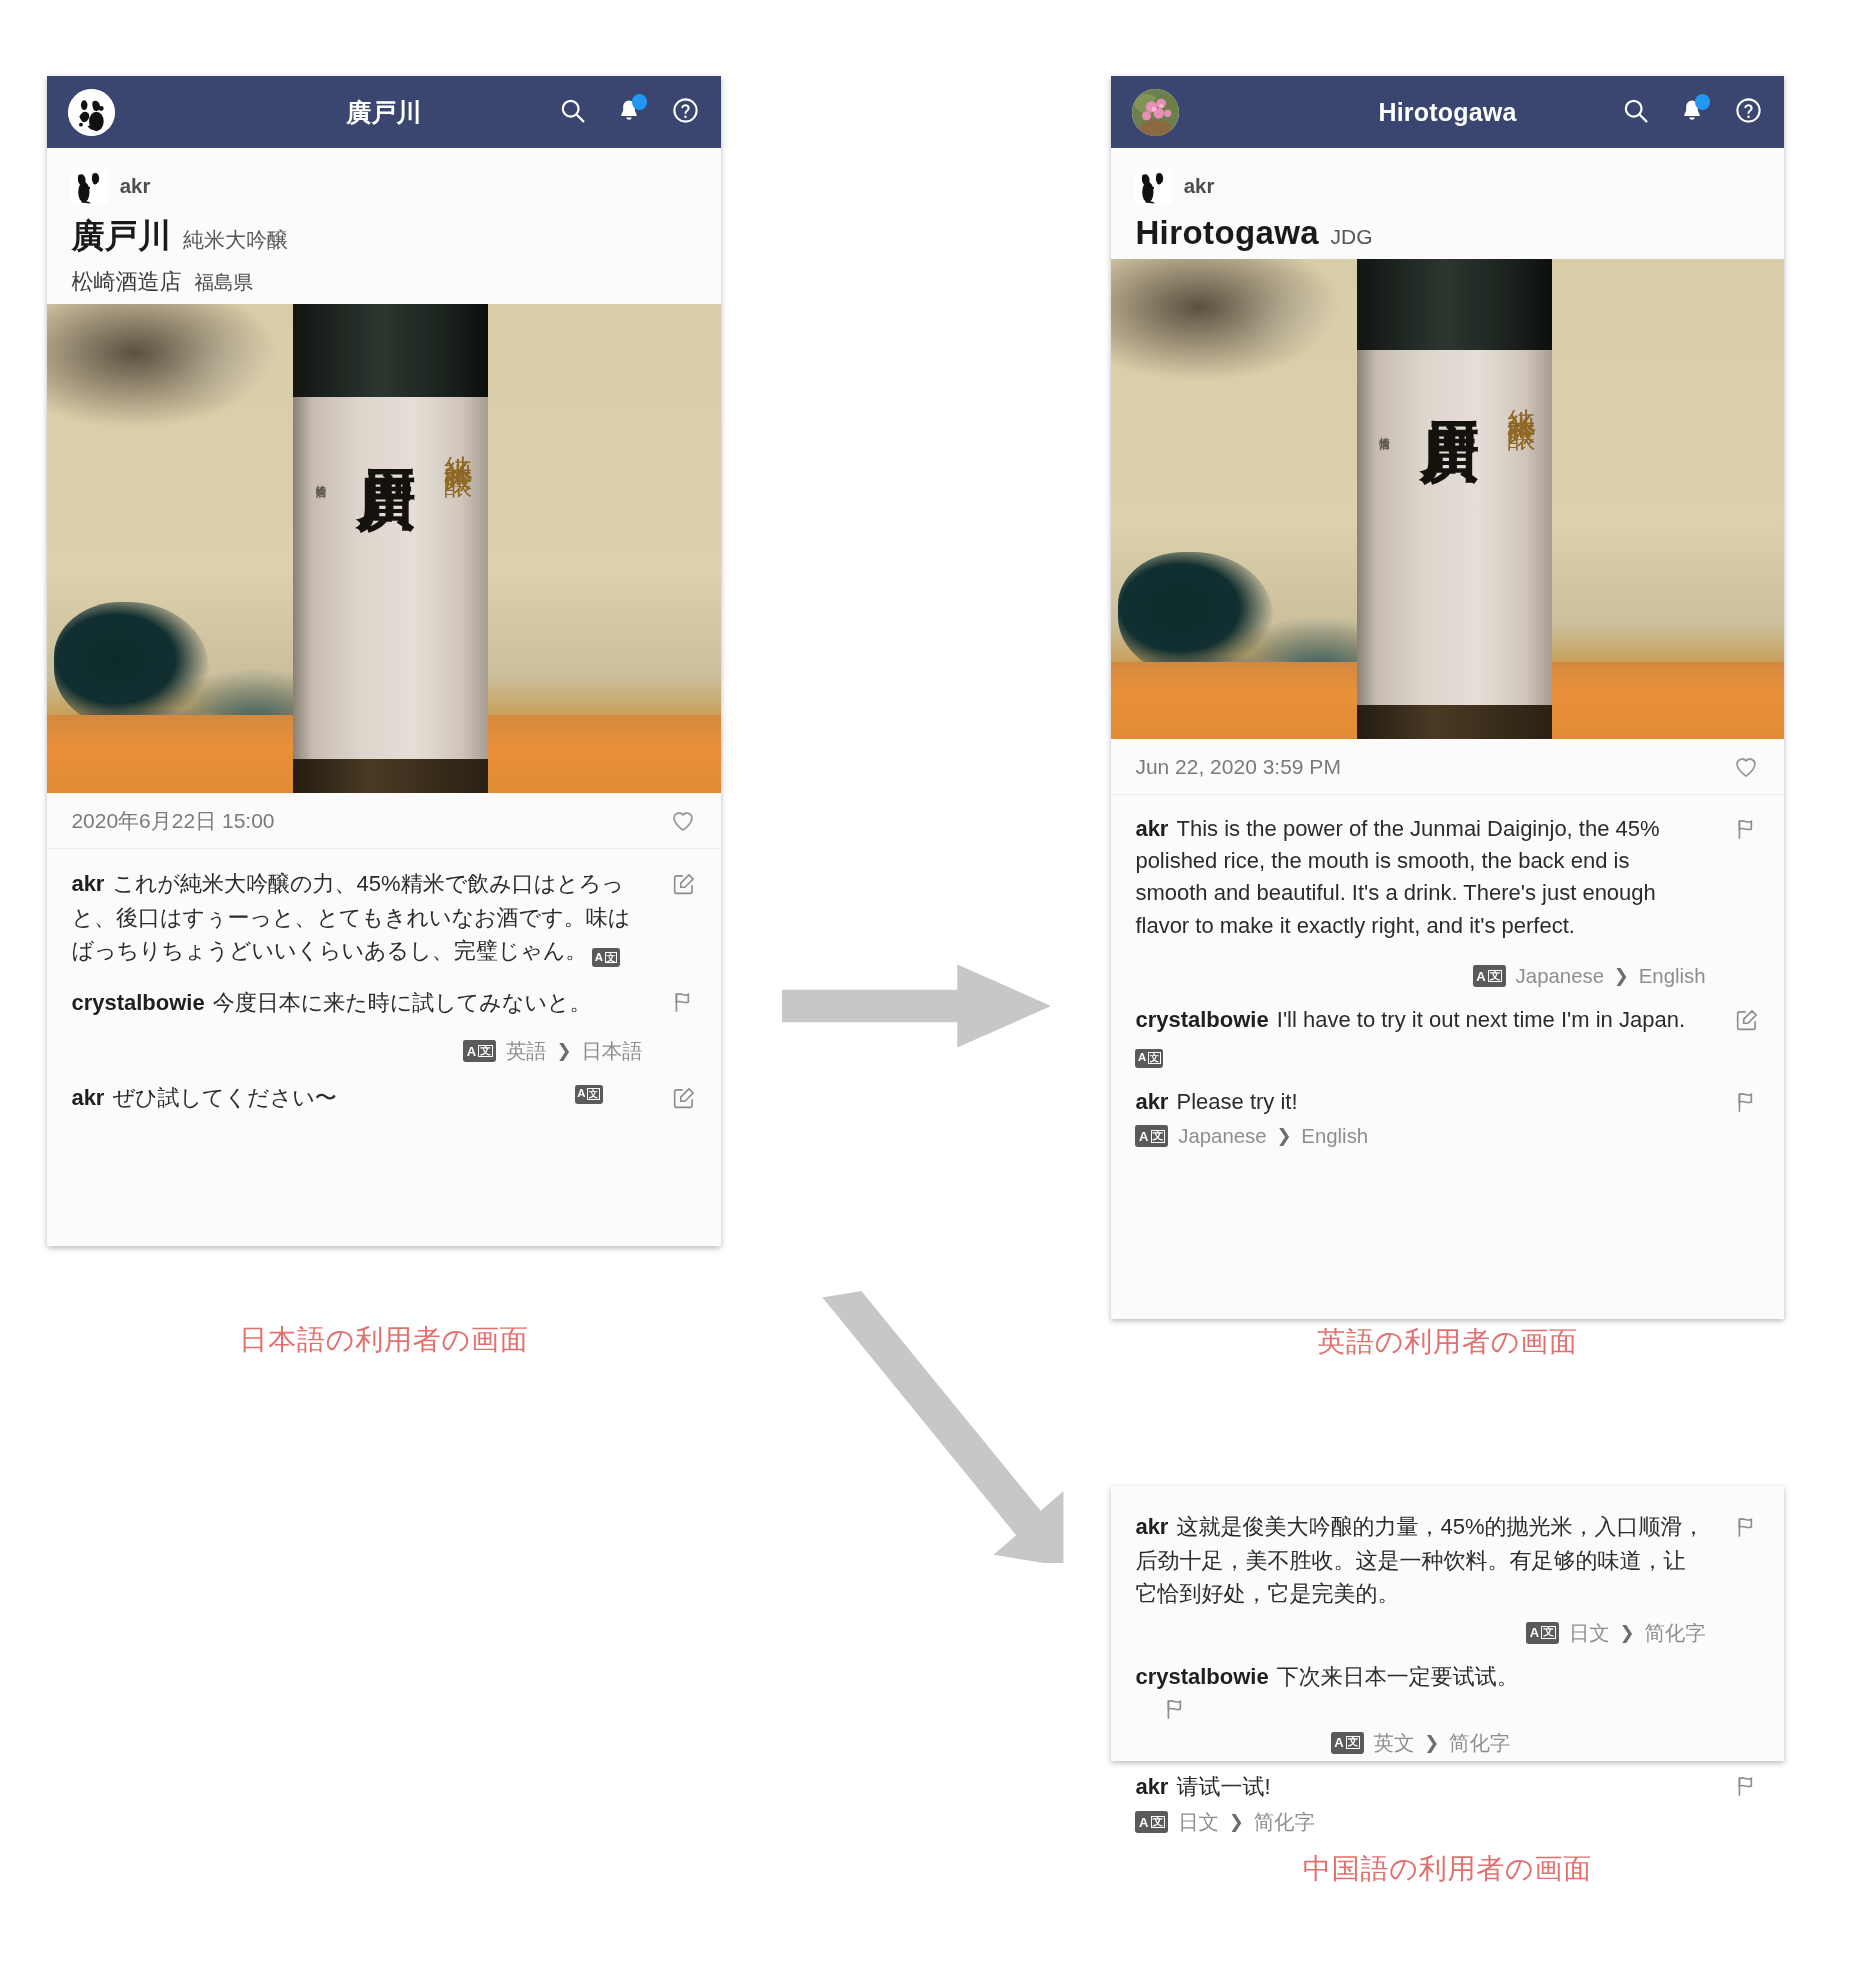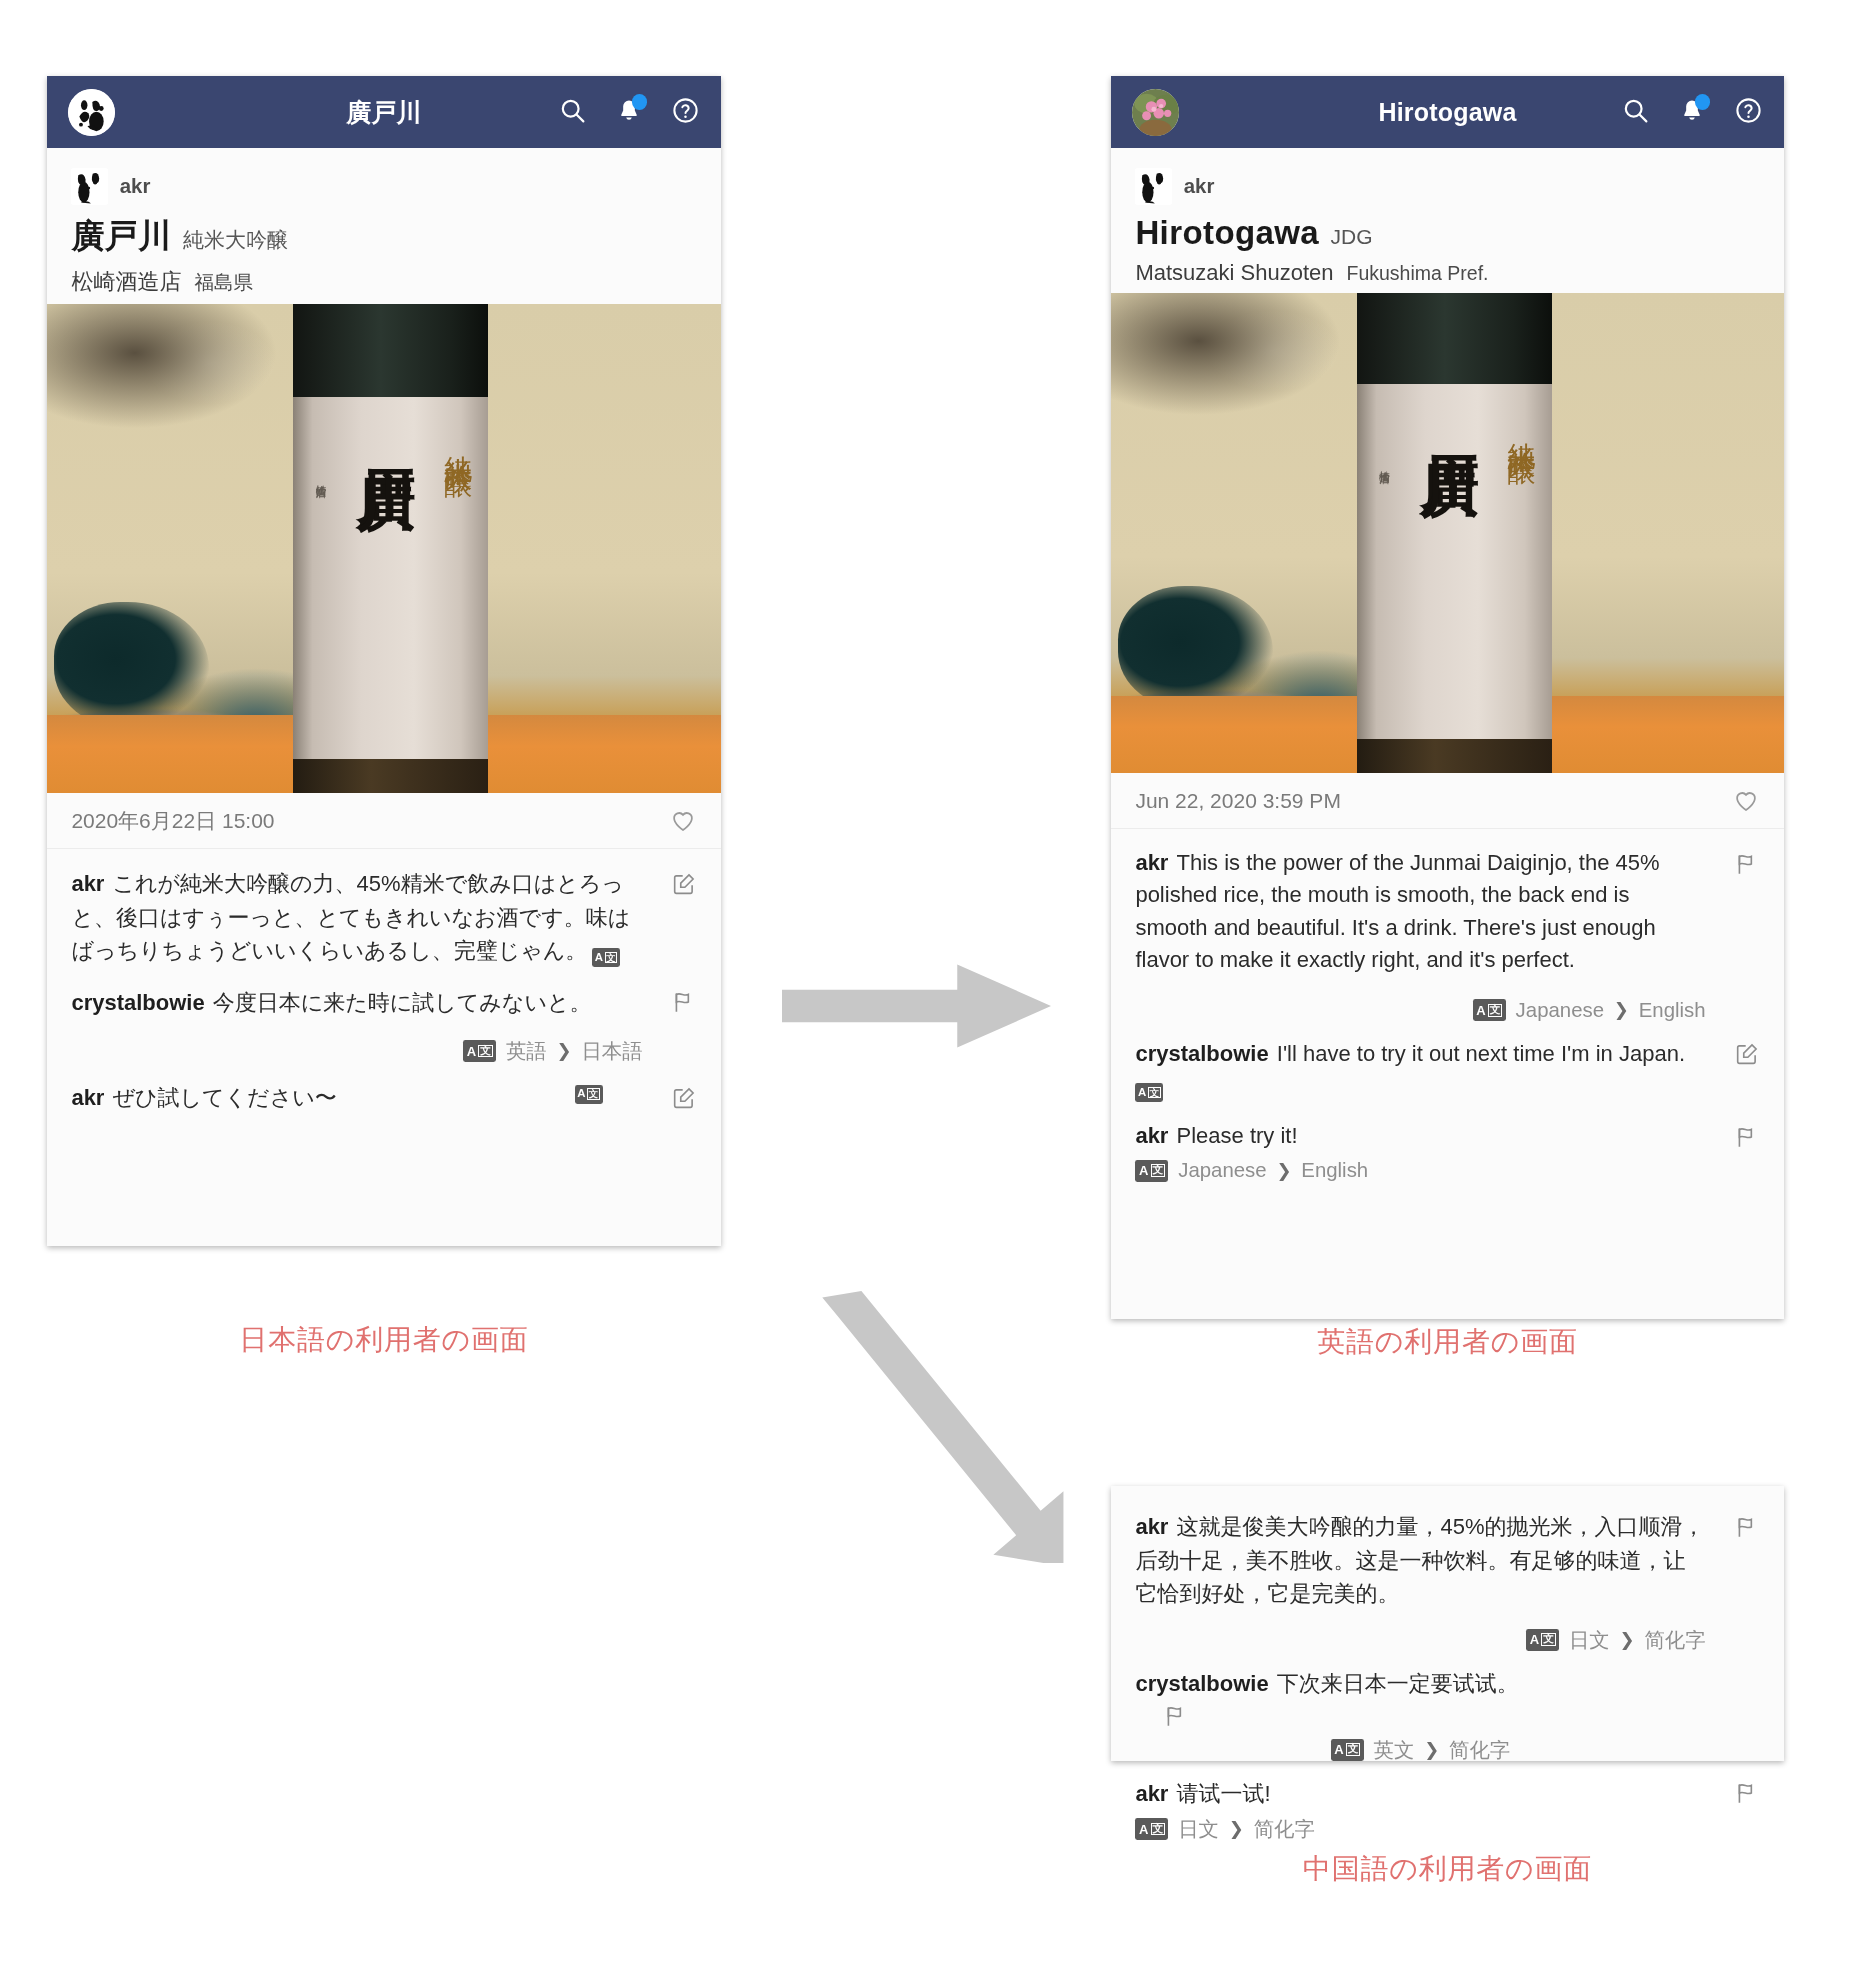--- a/index.html
+++ b/index.html
@@ -515,24 +515,20 @@
             <path d="M12 43 q8 -4 13 1z"></path>
           </g>
         </svg>
       </div>
       <span class="user-name">akr</span>
     </div>
     <div class="sake-title-row">
       <span class="sake-name">Hirotogawa</span>
       <span class="sake-grade">JDG</span>
     </div>
-    <div class="brewery-row">
-      <span class="brewery-name">Matsuzaki Shuzoten</span>
-      <span class="brewery-pref">Fukushima Pref.</span>
-    </div>
   </div>
 
   <div class="photo" style="height:480px;">
     <div class="bg"></div>
     <div class="plate"></div>
     <div class="veg"></div>
     <div class="tabletop"></div>
     <div class="bottle">
       <div class="bottle-neck"></div>
       <div class="label">
@@ -623,21 +619,21 @@
 
   </div>
 </div>
 
 <div class="caption" style="left:1111px; top:1323px; width:673px;">英語の利用者の画面</div>
 
 <div class="card" style="left:1111px; top:1486px; width:673px; height:275px;">
 
   <div class="comments" style="padding:24.4px 24.4px 16.3px 24.4px;">
 
-    <div class="comment" style="margin-bottom:15px;">
+    <div class="comment" style="margin-bottom:8px;">
       <div class="comment-body cjk">
         <span class="c-user">akr</span><span>这就是俊美大吟酿的力量，45%的抛光米，入口顺滑，后劲十足，美不胜收。这是一种饮料。有足够的味道，让它恰到好处，它是完美的。</span>
       </div>
       <div class="c-icon-slot">
         <span>
           <svg width="26" height="26" viewBox="0 0 24 24" fill="none" stroke="#8c8c8c" stroke-width="1.5">
             <path d="M5 21V4"></path>
             <path d="M5 5c4-2 7 2 11 0v7c-4 2-7-2-11 0z"></path>
           </svg>
         </span>

